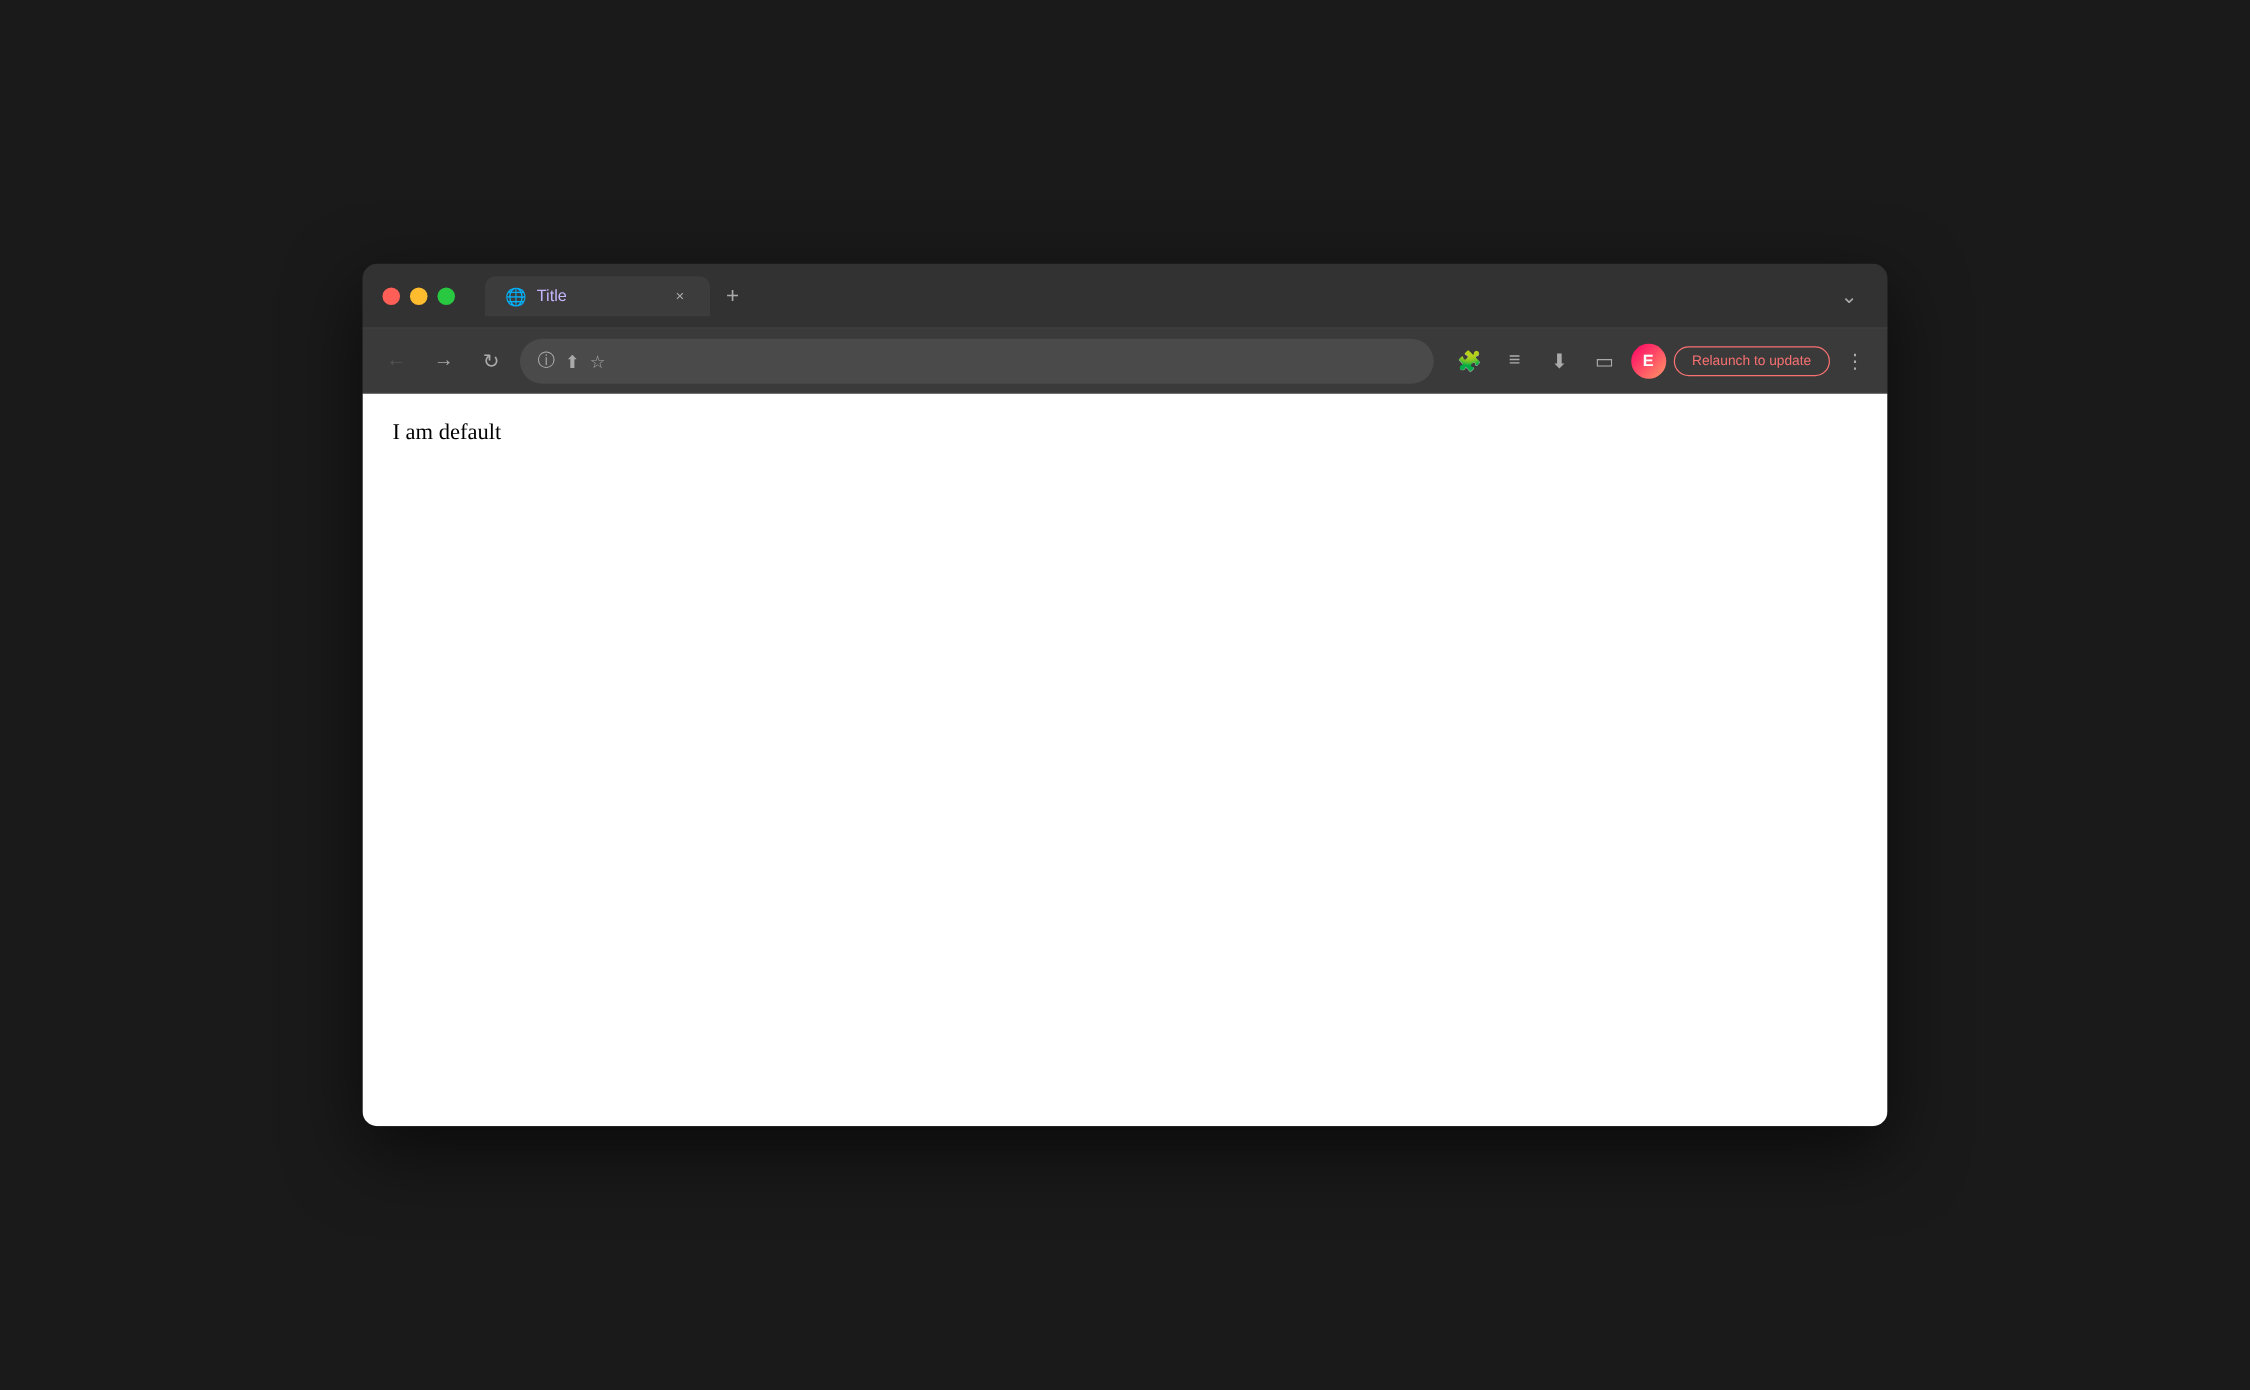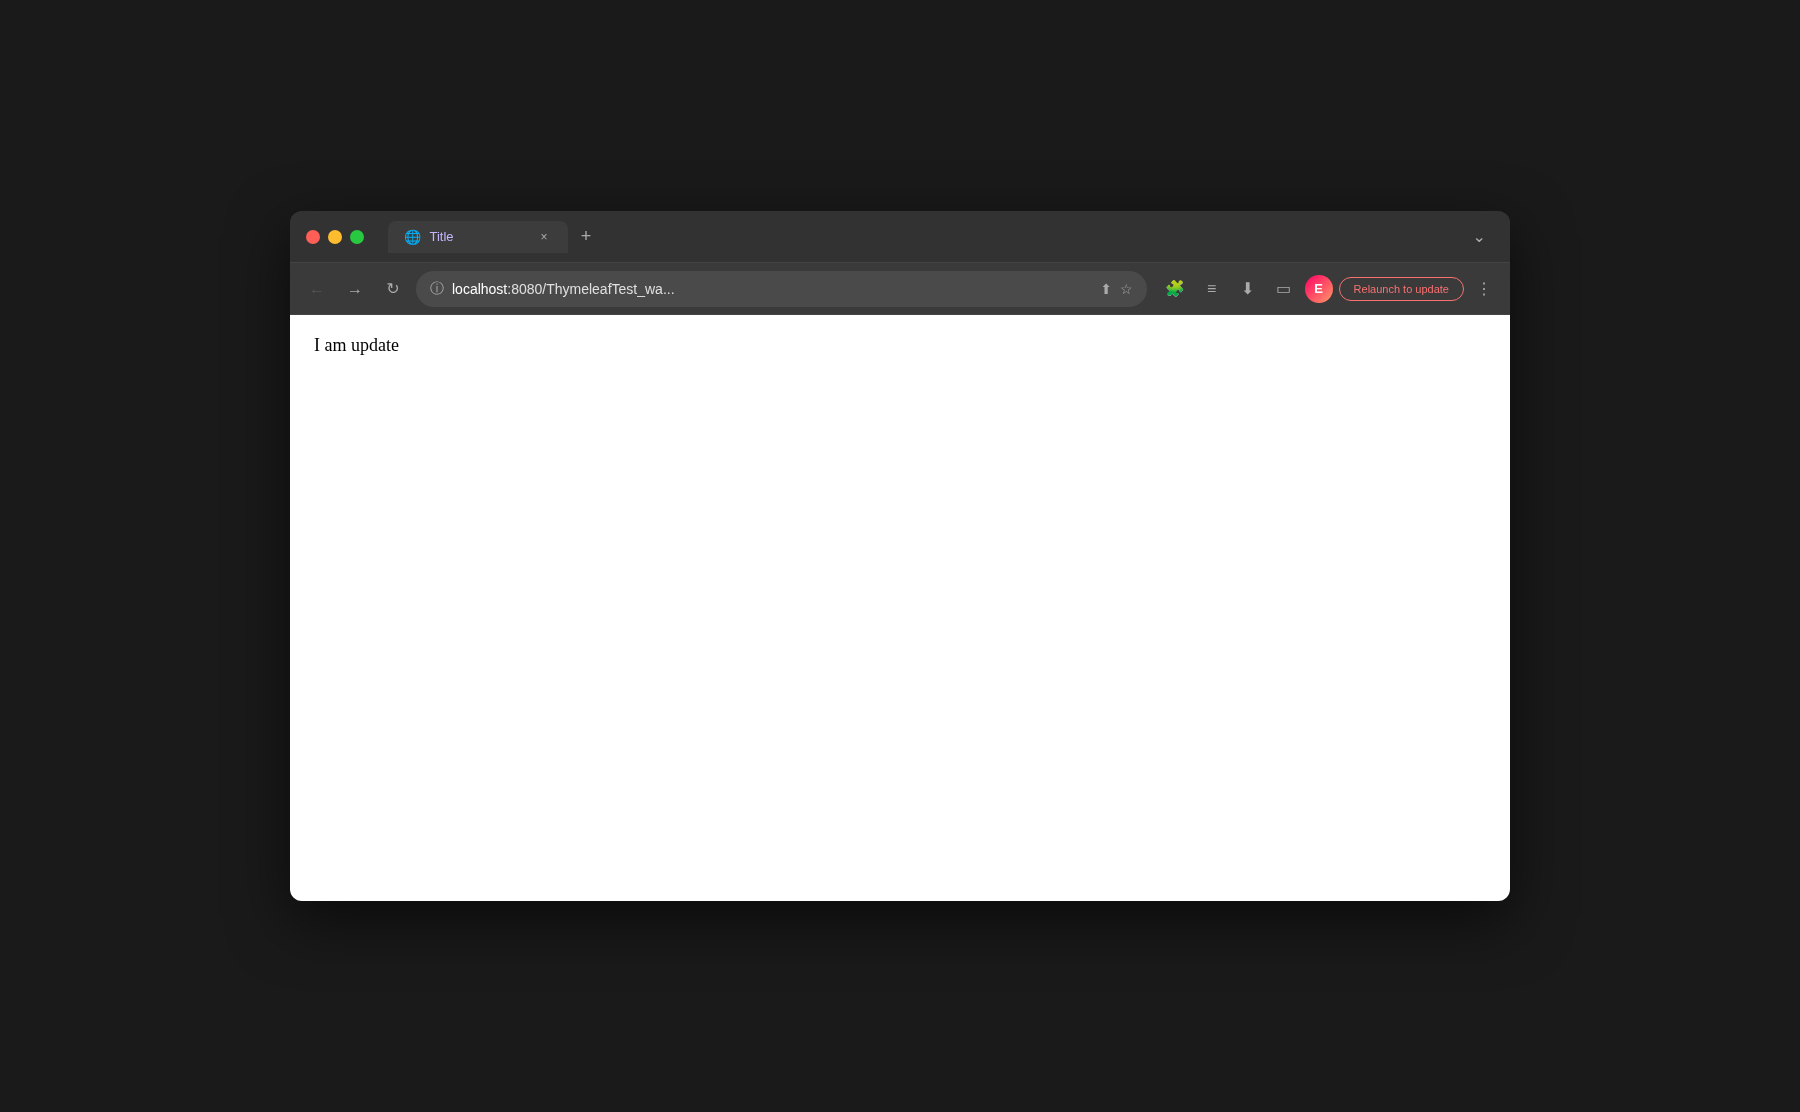--- a/index.html
+++ b/index.html
@@ -299,23 +299,20 @@
     </div>
     <div class="nav-btn">
       <span>→</span>
     </div>
     <div class="nav-btn">
       <span>↻</span>
     </div>
 
     <div class="address-bar">
       <span class="address-info-icon">ⓘ</span>
-      <span class="address-text">
-        <span class="bold-part">localhost</span><span>:8080/ThymeleafTest_wa...</span>
-      </span>
       <span class="address-share-icon">⬆</span>
       <span class="address-star-icon">☆</span>
     </div>
 
     <div class="toolbar-icons">
       <div class="toolbar-icon">
         <span>🧩</span>
       </div>
       <div class="toolbar-icon">
         <span>≡</span>
@@ -332,15 +329,15 @@
       <button class="relaunch-btn">
         <span>Relaunch to update</span>
       </button>
       <div class="more-btn">
         <span>⋮</span>
       </div>
     </div>
   </div>
 
   <div class="page-content">
-    <p class="page-text">I am update</p>
+    <p class="page-text">I am default</p>
   </div>
 </div>
 
 </body></html>

